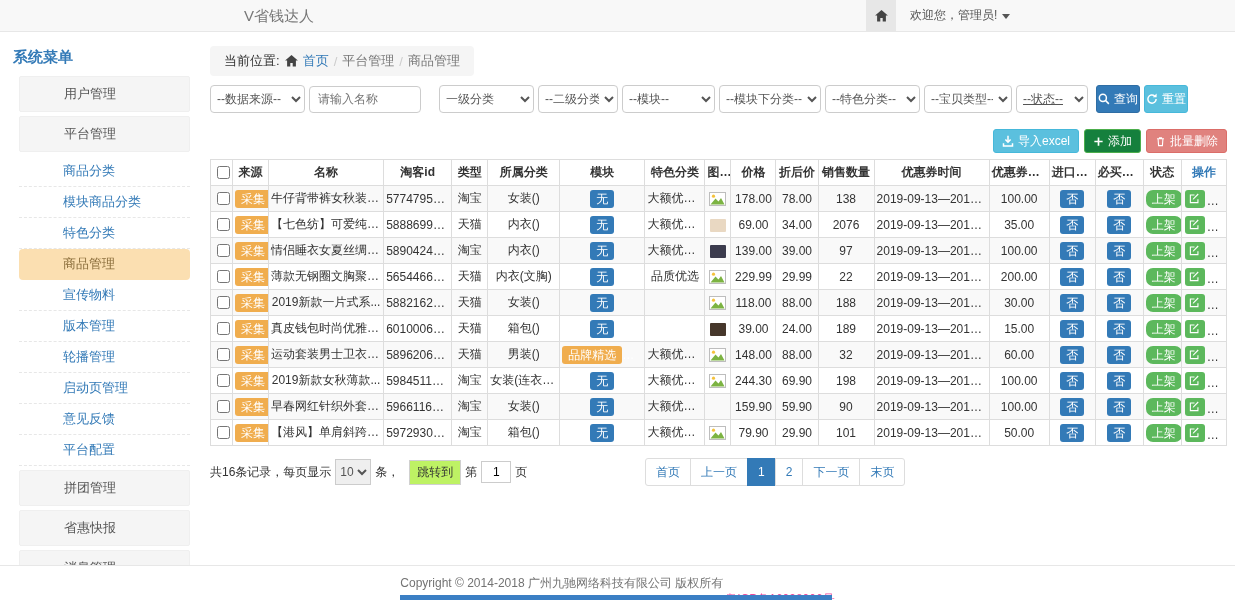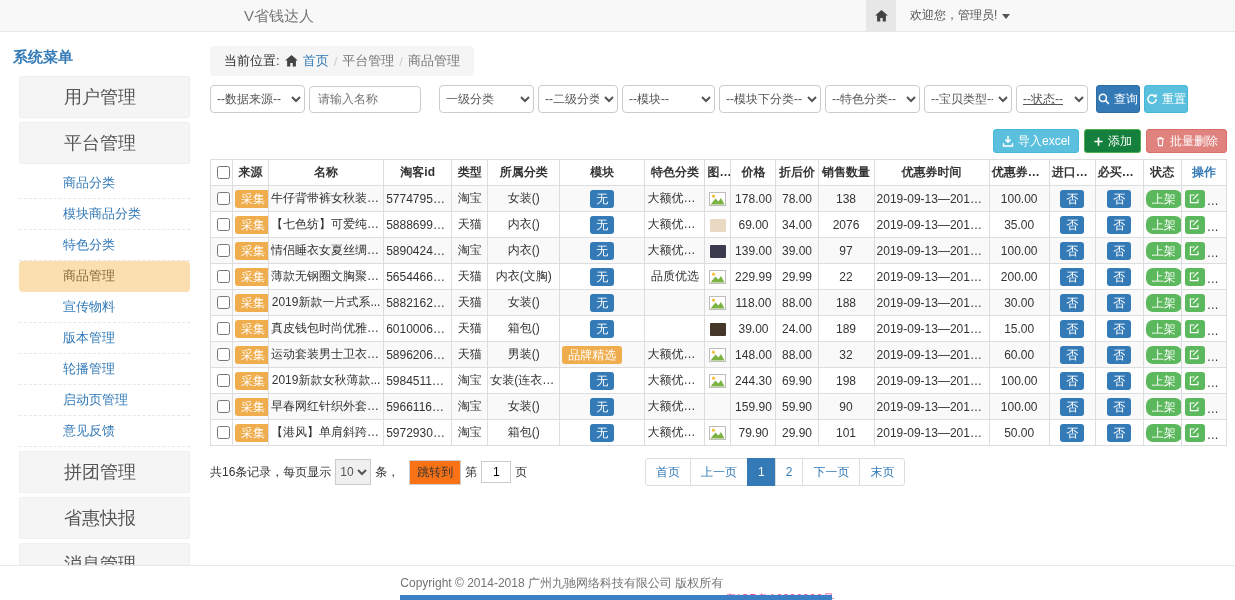--- a/index.html
+++ b/index.html
@@ -9,21 +9,21 @@
   .brand{position:absolute;left:244px;top:0;line-height:31px;font-size:15px;color:#777;}
   .topbar-right{position:absolute;left:866px;top:0;height:31px;display:flex;align-items:center;}
   .home-box{width:30px;height:31px;background:#e7e7e7;display:flex;align-items:center;justify-content:center;cursor:pointer;}
   .welcome{margin-left:14px;font-size:12px;color:#555;cursor:pointer;}
   .caret{margin-left:5px;display:inline-flex;cursor:pointer;}
 
   .layout{display:flex;align-items:flex-start;}
   .sidebar{width:182px;margin:14px 0 0 8px;flex:none;}
   .sidebar-heading{font-size:15px;font-weight:bold;color:#337ab7;padding:2px 0 9px 5px;}
   .menu-item{margin:0 0 4px 11px;padding:8px 0 8px 44px;background:#f5f5f5;border:1px solid #efefef;
-             border-radius:2px;font-size:18px;color:#555;cursor:pointer;}
+             border-radius:2px;font-size:13px;color:#555;cursor:pointer;}
   .submenu{margin:0 0 4px 11px;background:#fff;}
   .submenu-item{padding:6px 0 6px 44px;font-size:13px;color:#337ab7;border-bottom:1px dashed #e7e7e7;cursor:pointer;}
   .submenu-item.active{background:#fbdfb1;border-radius:4px;color:#8a6d3b;border-bottom-color:transparent;}
 
   .content{flex:1;margin:14px 8px 0 20px;min-width:0;}
   .breadcrumb{display:inline-flex;align-items:center;gap:5px;background:#f5f5f5;border-radius:4px;
               padding:6px 14px;font-size:13px;color:#333;}
   .breadcrumb .home-link{color:#337ab7;cursor:pointer;}
   .breadcrumb .sep{color:#ccc;}
   .breadcrumb .crumb{color:#777;}
@@ -56,21 +56,21 @@
   .module-text{margin-left:2px;color:#333;}
   .thumb{display:inline-block;width:16px;height:13px;border-radius:1px;vertical-align:middle;}
   .img-icon{display:inline-flex;vertical-align:middle;}
   .op-btn{display:inline-flex;align-items:center;justify-content:center;width:20px;height:18px;
           border-radius:3px;cursor:pointer;margin:0 1px;}
   .op-edit{background:#5cb85c;}
   .op-del{background:#d9534f;}
 
   .pager-row{position:relative;margin-top:12px;font-size:12px;color:#333;height:28px;display:flex;align-items:center;gap:4px;}
   .page-size-select{height:26px;border:1px solid #ccc;font-size:12px;color:#555;font-family:inherit;}
-  .jump-btn{background:#f97316;border:1px solid #d0d0d0;font-size:12px;color:#333;padding:3px 7px;
+  .jump-btn{background:#bef264;border:1px solid #d0d0d0;font-size:12px;color:#333;padding:3px 7px;
             margin-left:6px;cursor:pointer;font-family:inherit;}
   .jump-input{width:30px;height:22px;border:1px solid #ccc;font-size:12px;text-align:center;font-family:inherit;}
   .pagination{position:absolute;left:435px;top:0;display:flex;}
   .page-btn{height:28px;padding:0 10px;background:#fff;border:1px solid #ddd;color:#337ab7;font-size:12px;
             margin-left:-1px;cursor:pointer;font-family:inherit;}
   .page-btn:first-child{border-radius:3px 0 0 3px;margin-left:0;}
   .page-btn:last-child{border-radius:0 3px 3px 0;}
   .page-btn.active{background:#337ab7;border-color:#337ab7;color:#fff;}
 
   .footer{position:absolute;left:0;top:565px;width:100%;height:35px;background:#fff;border-top:1px solid #e7e7e7;
@@ -109,20 +109,21 @@
         <div class="submenu">
           <div class="submenu-item">商品分类</div>
           <div class="submenu-item">模块商品分类</div>
           <div class="submenu-item">特色分类</div>
           <div class="submenu-item active">商品管理</div>
           <div class="submenu-item">宣传物料</div>
           <div class="submenu-item">版本管理</div>
           <div class="submenu-item">轮播管理</div>
           <div class="submenu-item">启动页管理</div>
           <div class="submenu-item">意见反馈</div>
+          <div class="submenu-item">平台配置</div>
         </div>
         <div class="menu-item">拼团管理</div>
         <div class="menu-item">省惠快报</div>
         <div class="menu-item">消息管理</div>
         <div class="menu-item">订单管理</div>
       </div>
   </div>
 
   <div class="content">
     <div class="breadcrumb">

